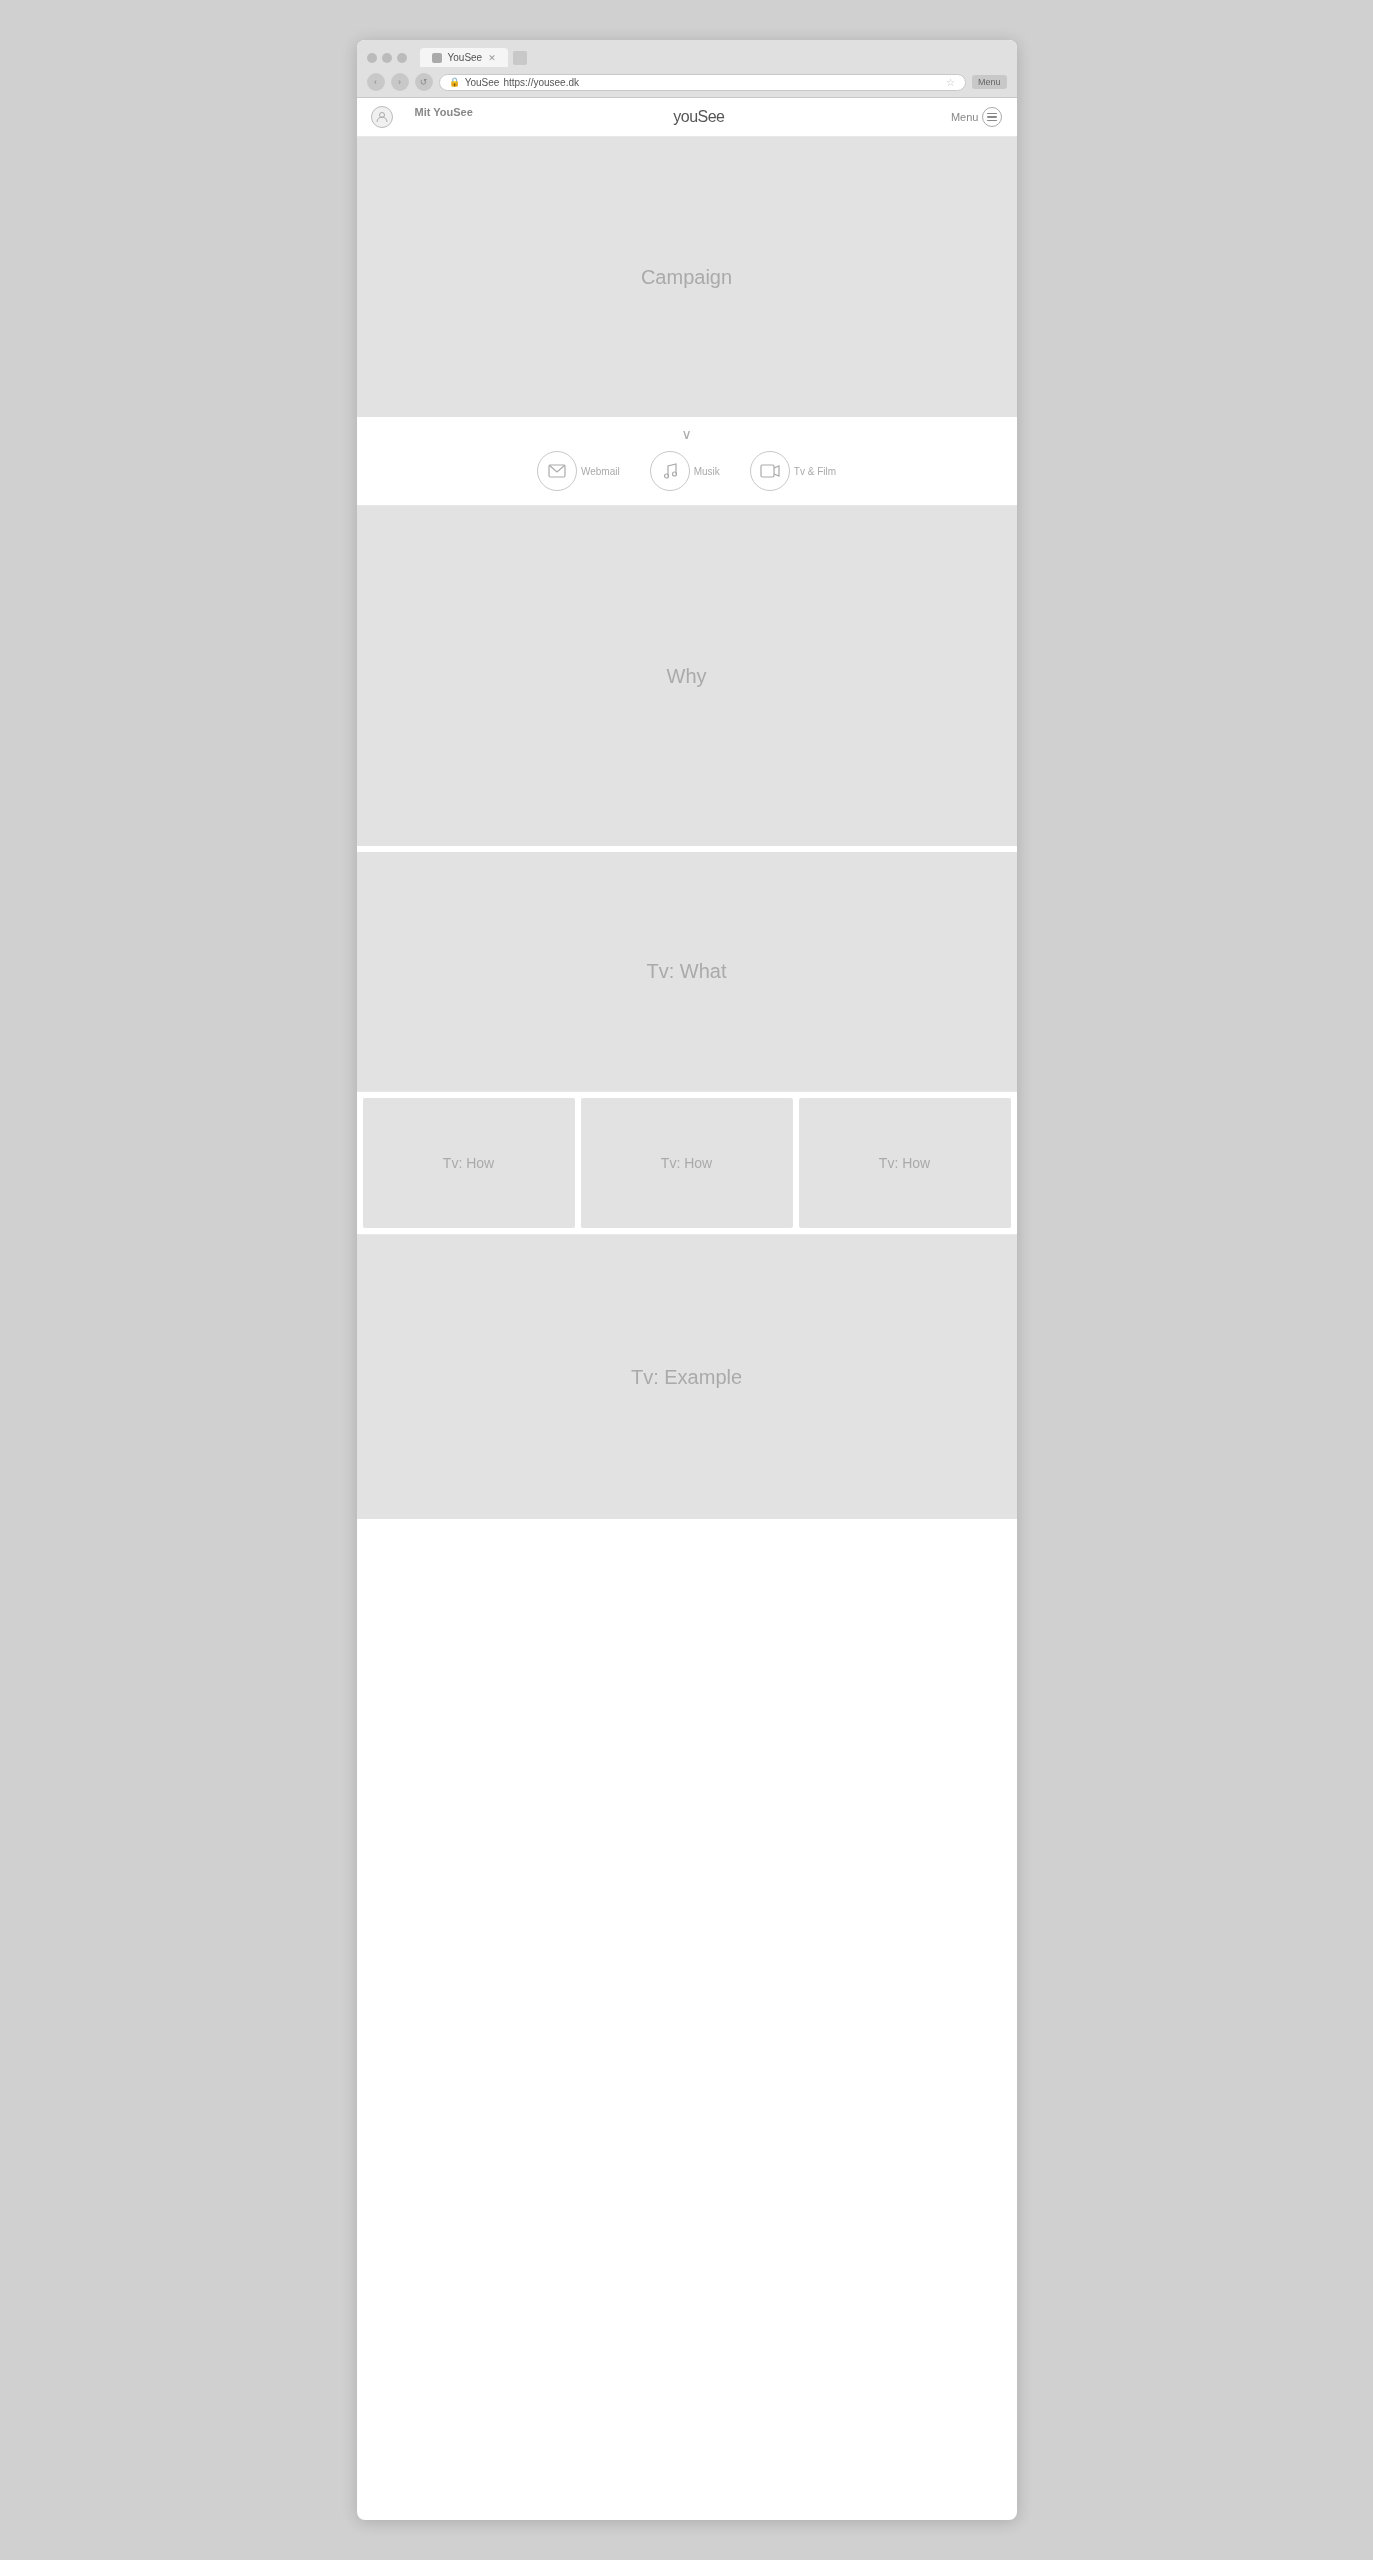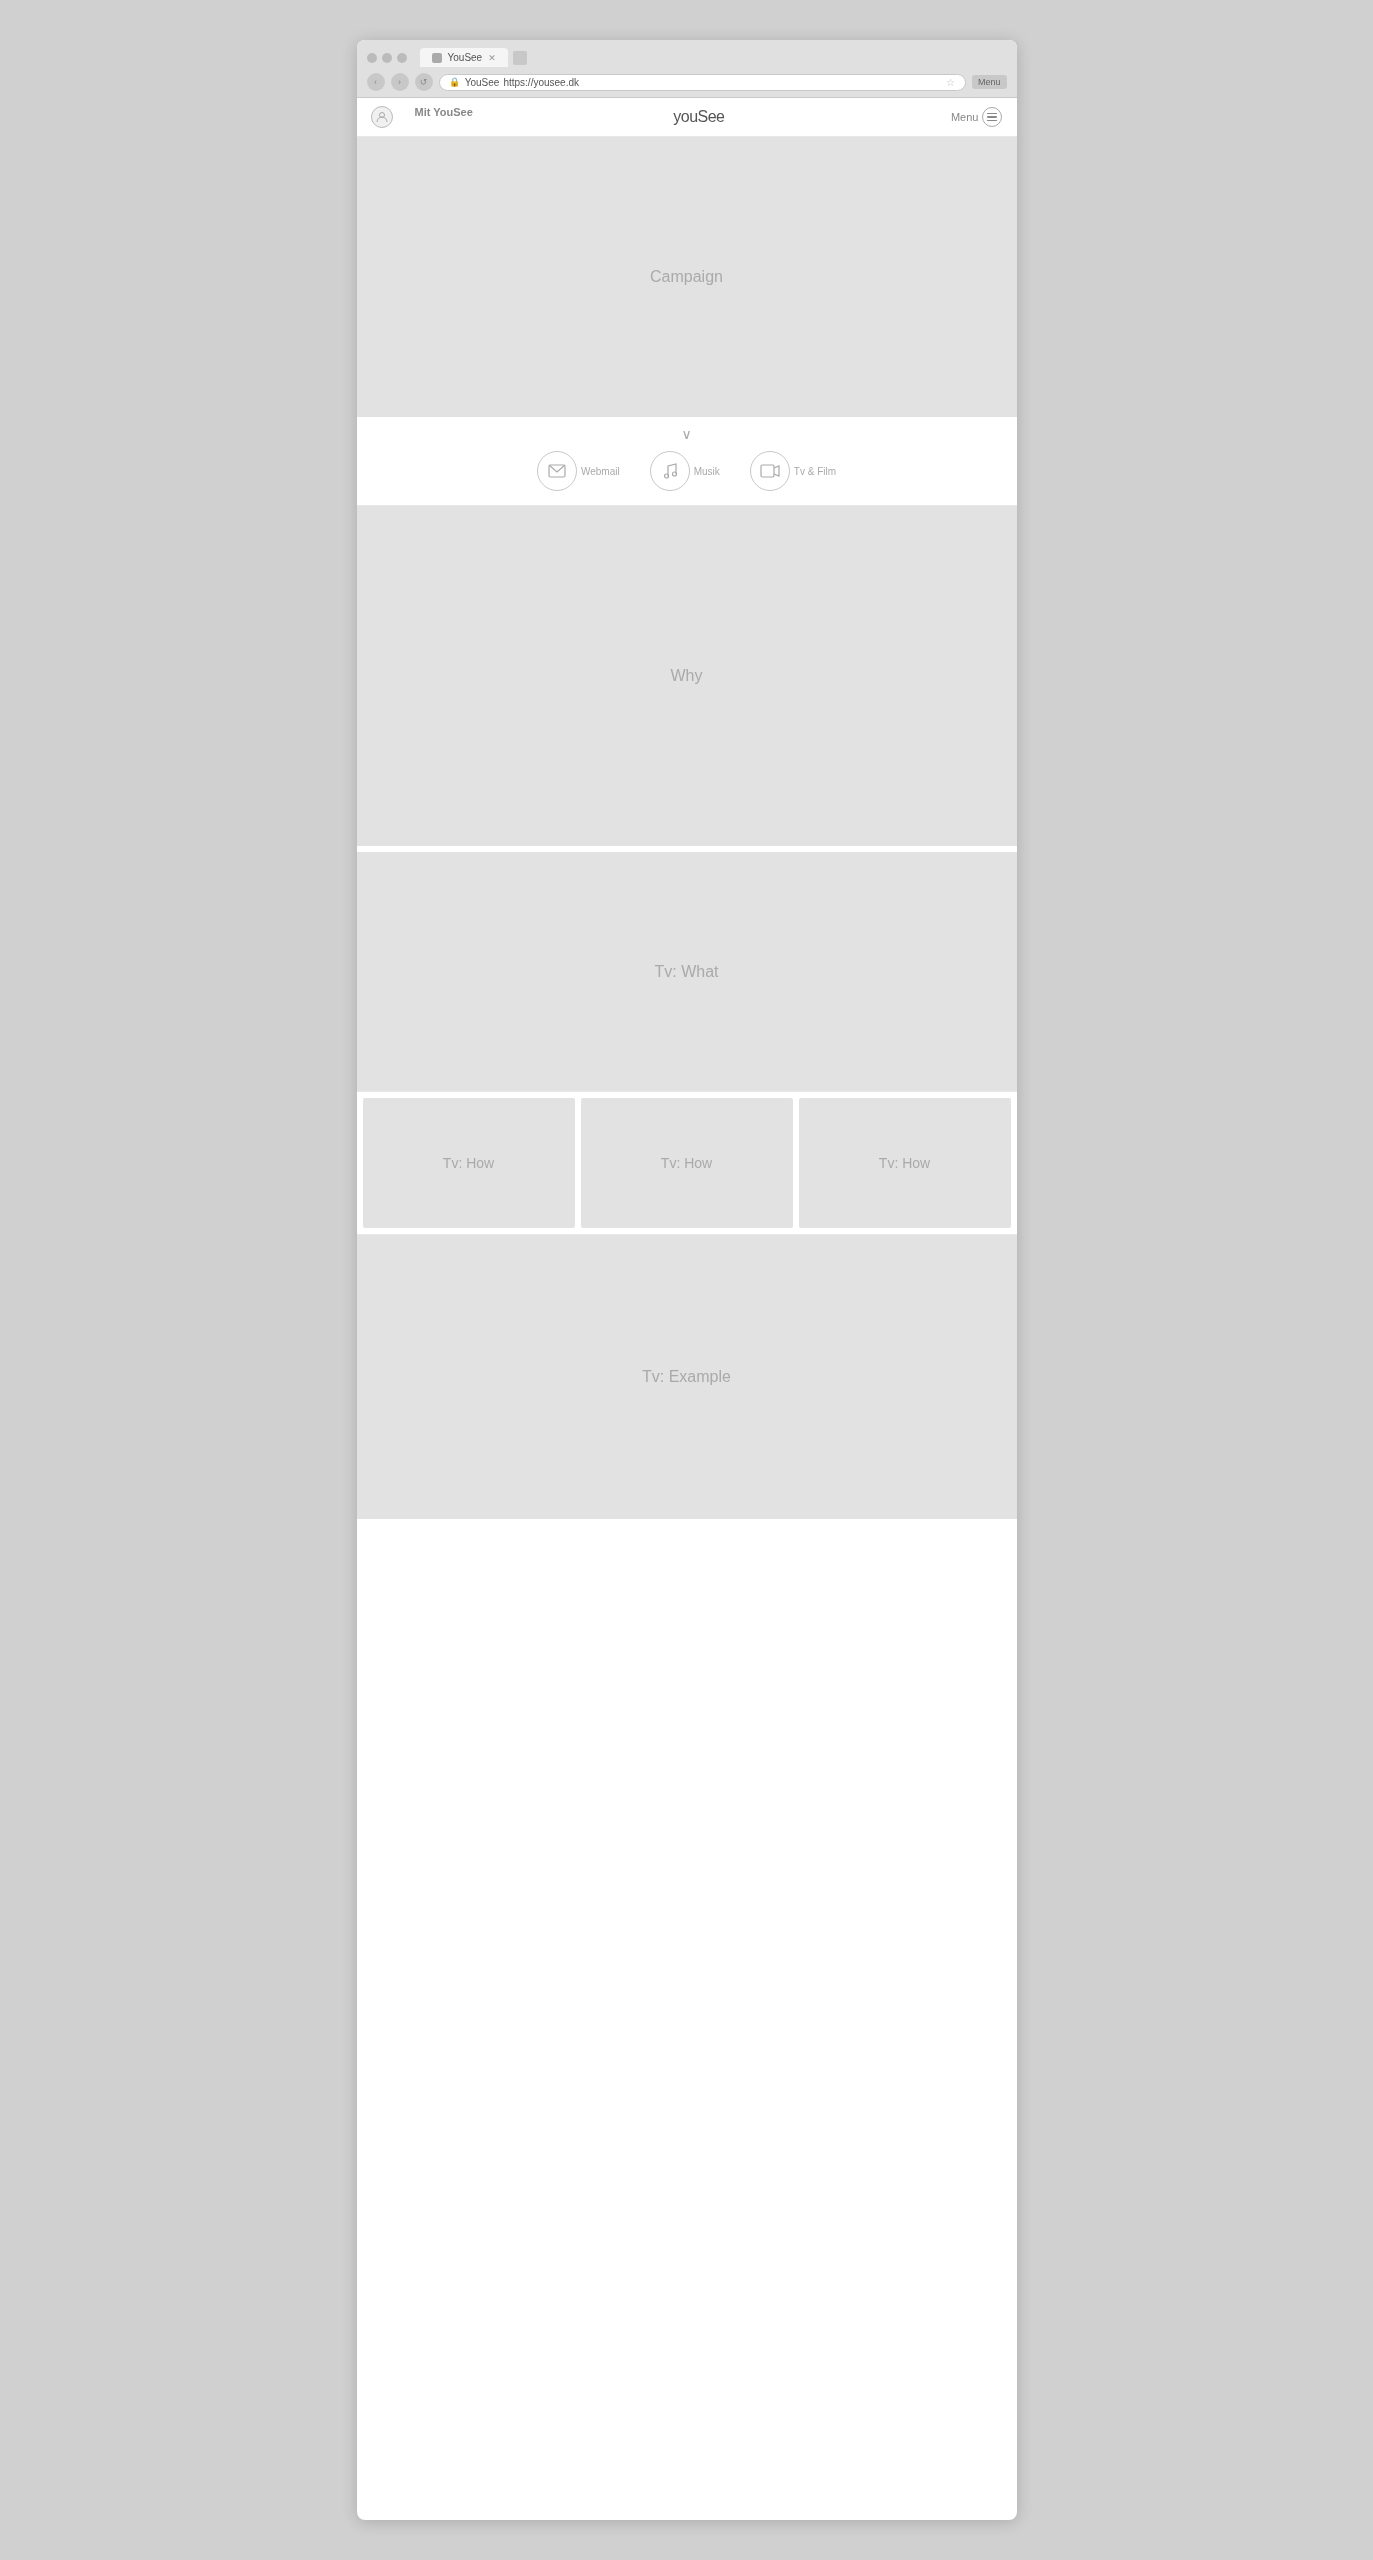--- a/index.html
+++ b/index.html
@@ -216,21 +216,21 @@
     
     .section-campaign {
       background: #e2e2e2;
       height: 280px;
       display: flex;
       align-items: center;
       justify-content: center;
     }
 
     .section-label {
-      font-size: 16px;
+      font-size: 20px;
       color: #aaa;
       font-weight: normal;
     }
 
     .quicklinks-bar {
       background: #fff;
       border-bottom: 1px solid #e8e8e8;
       padding: 10px 0 14px 0;
       display: flex;
       flex-direction: column;

